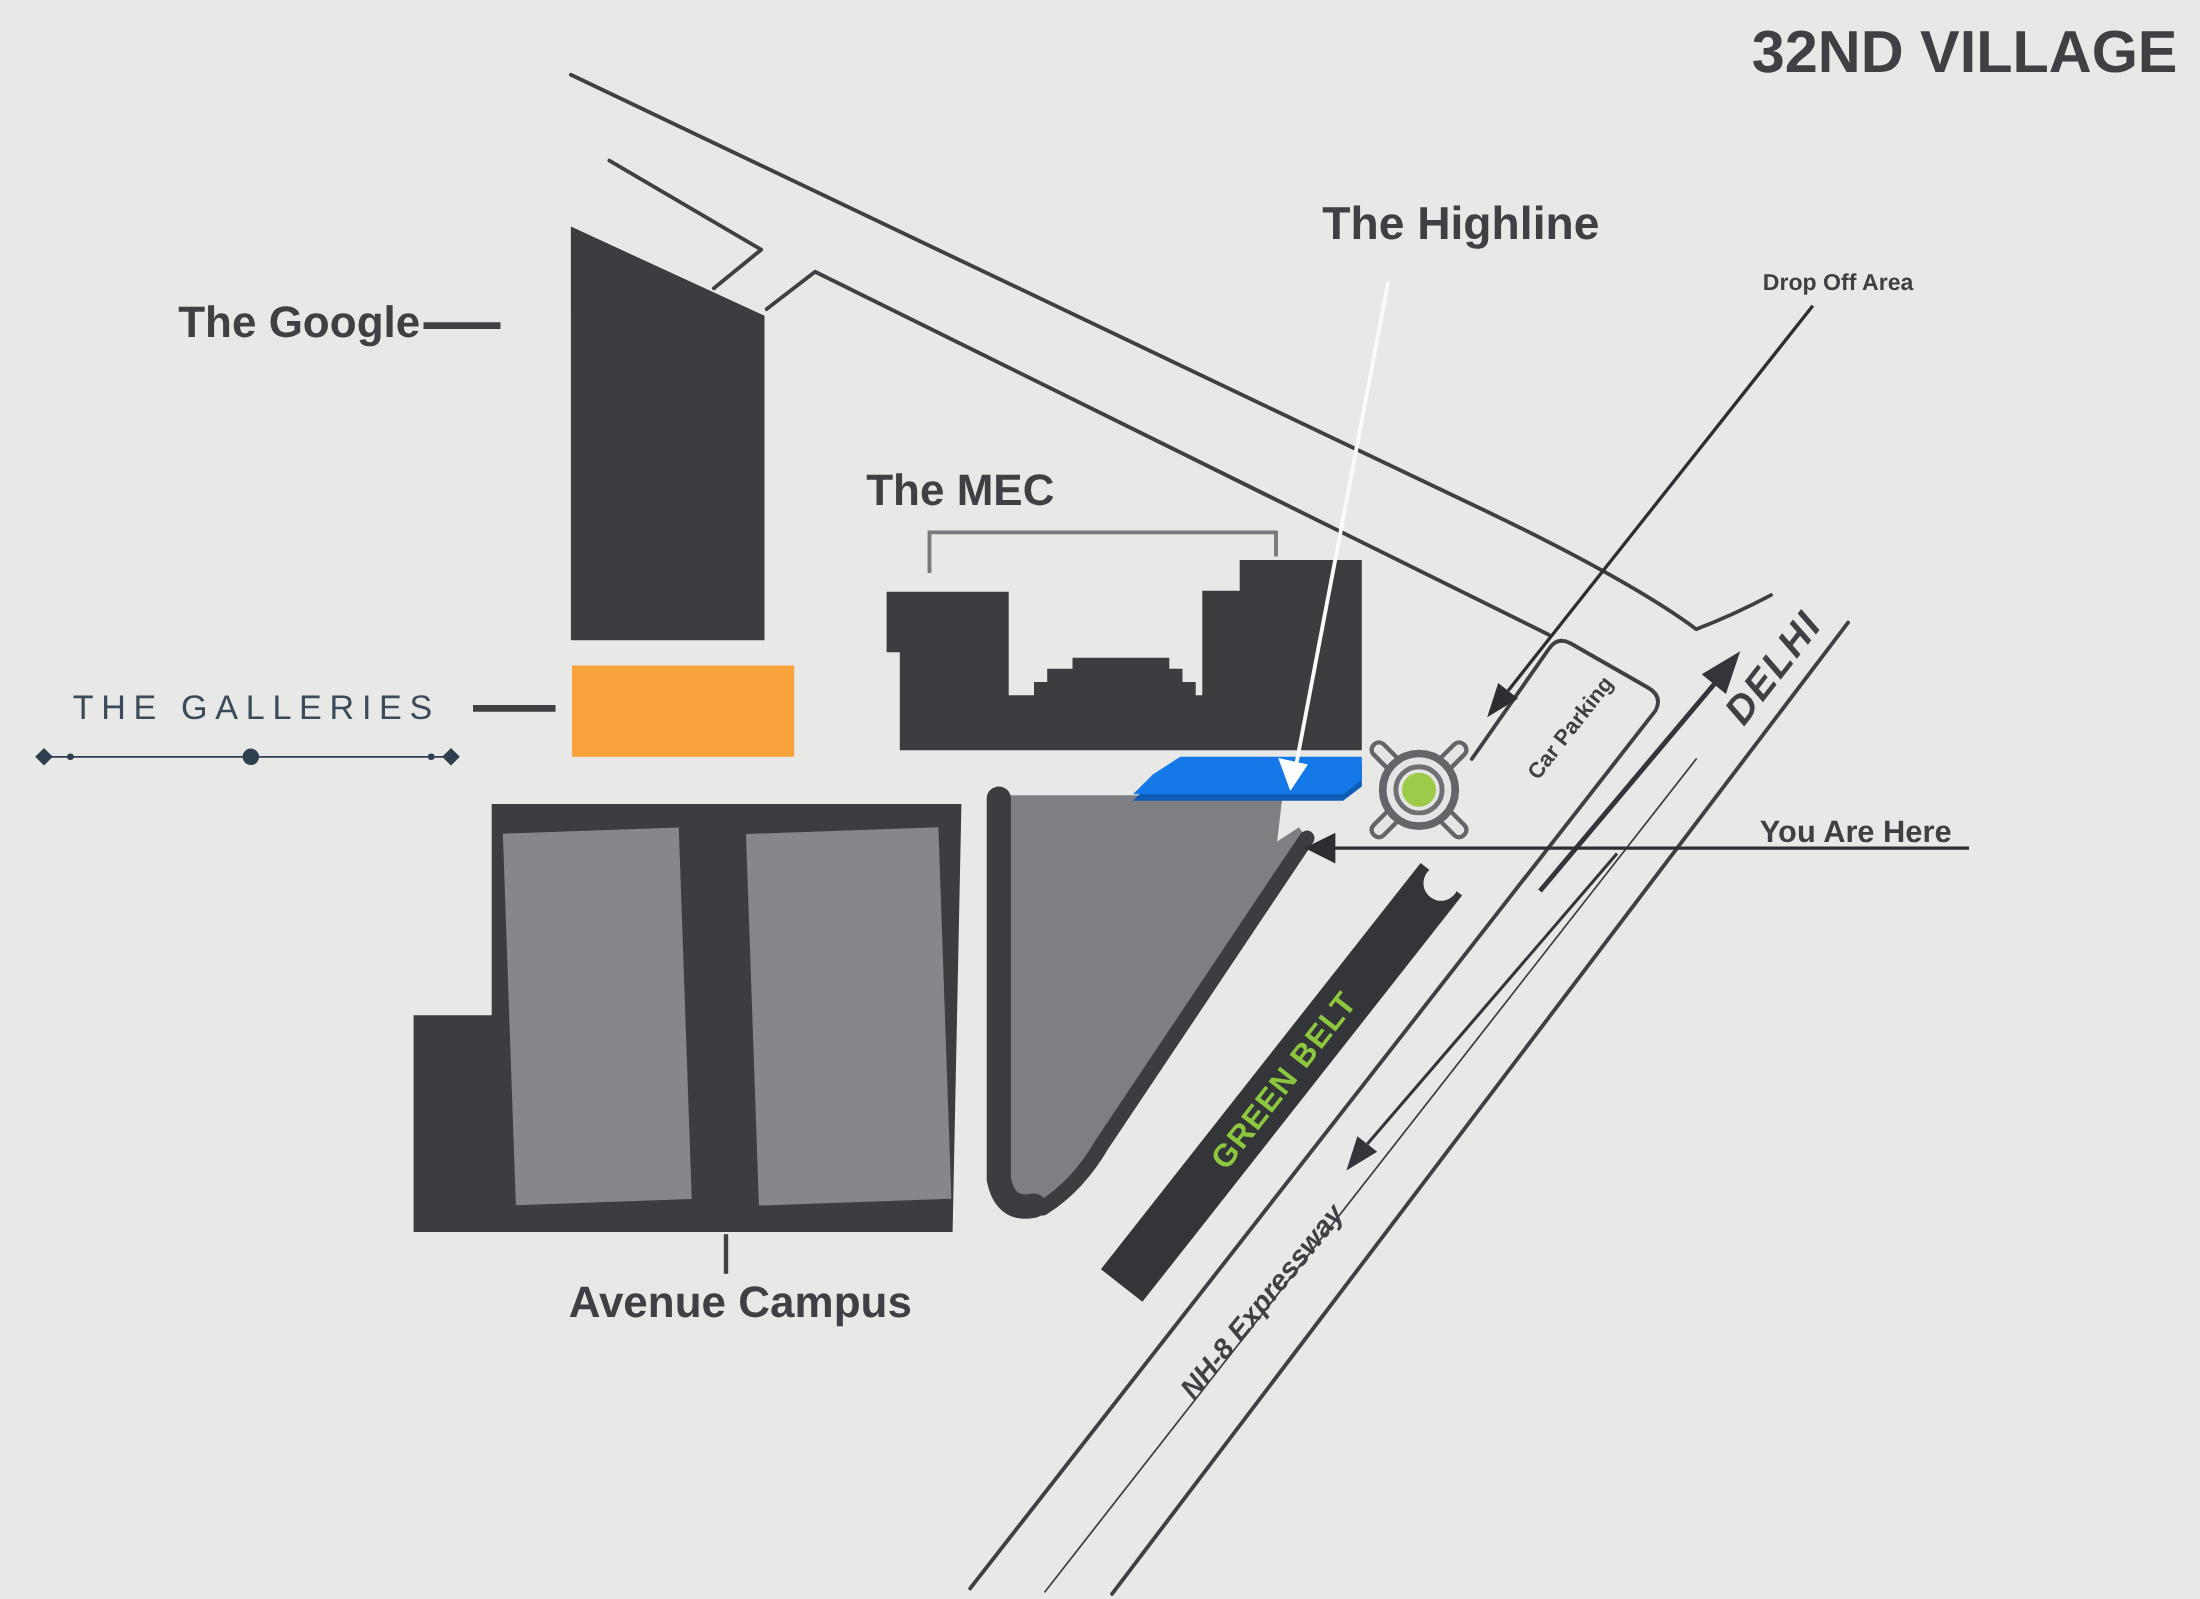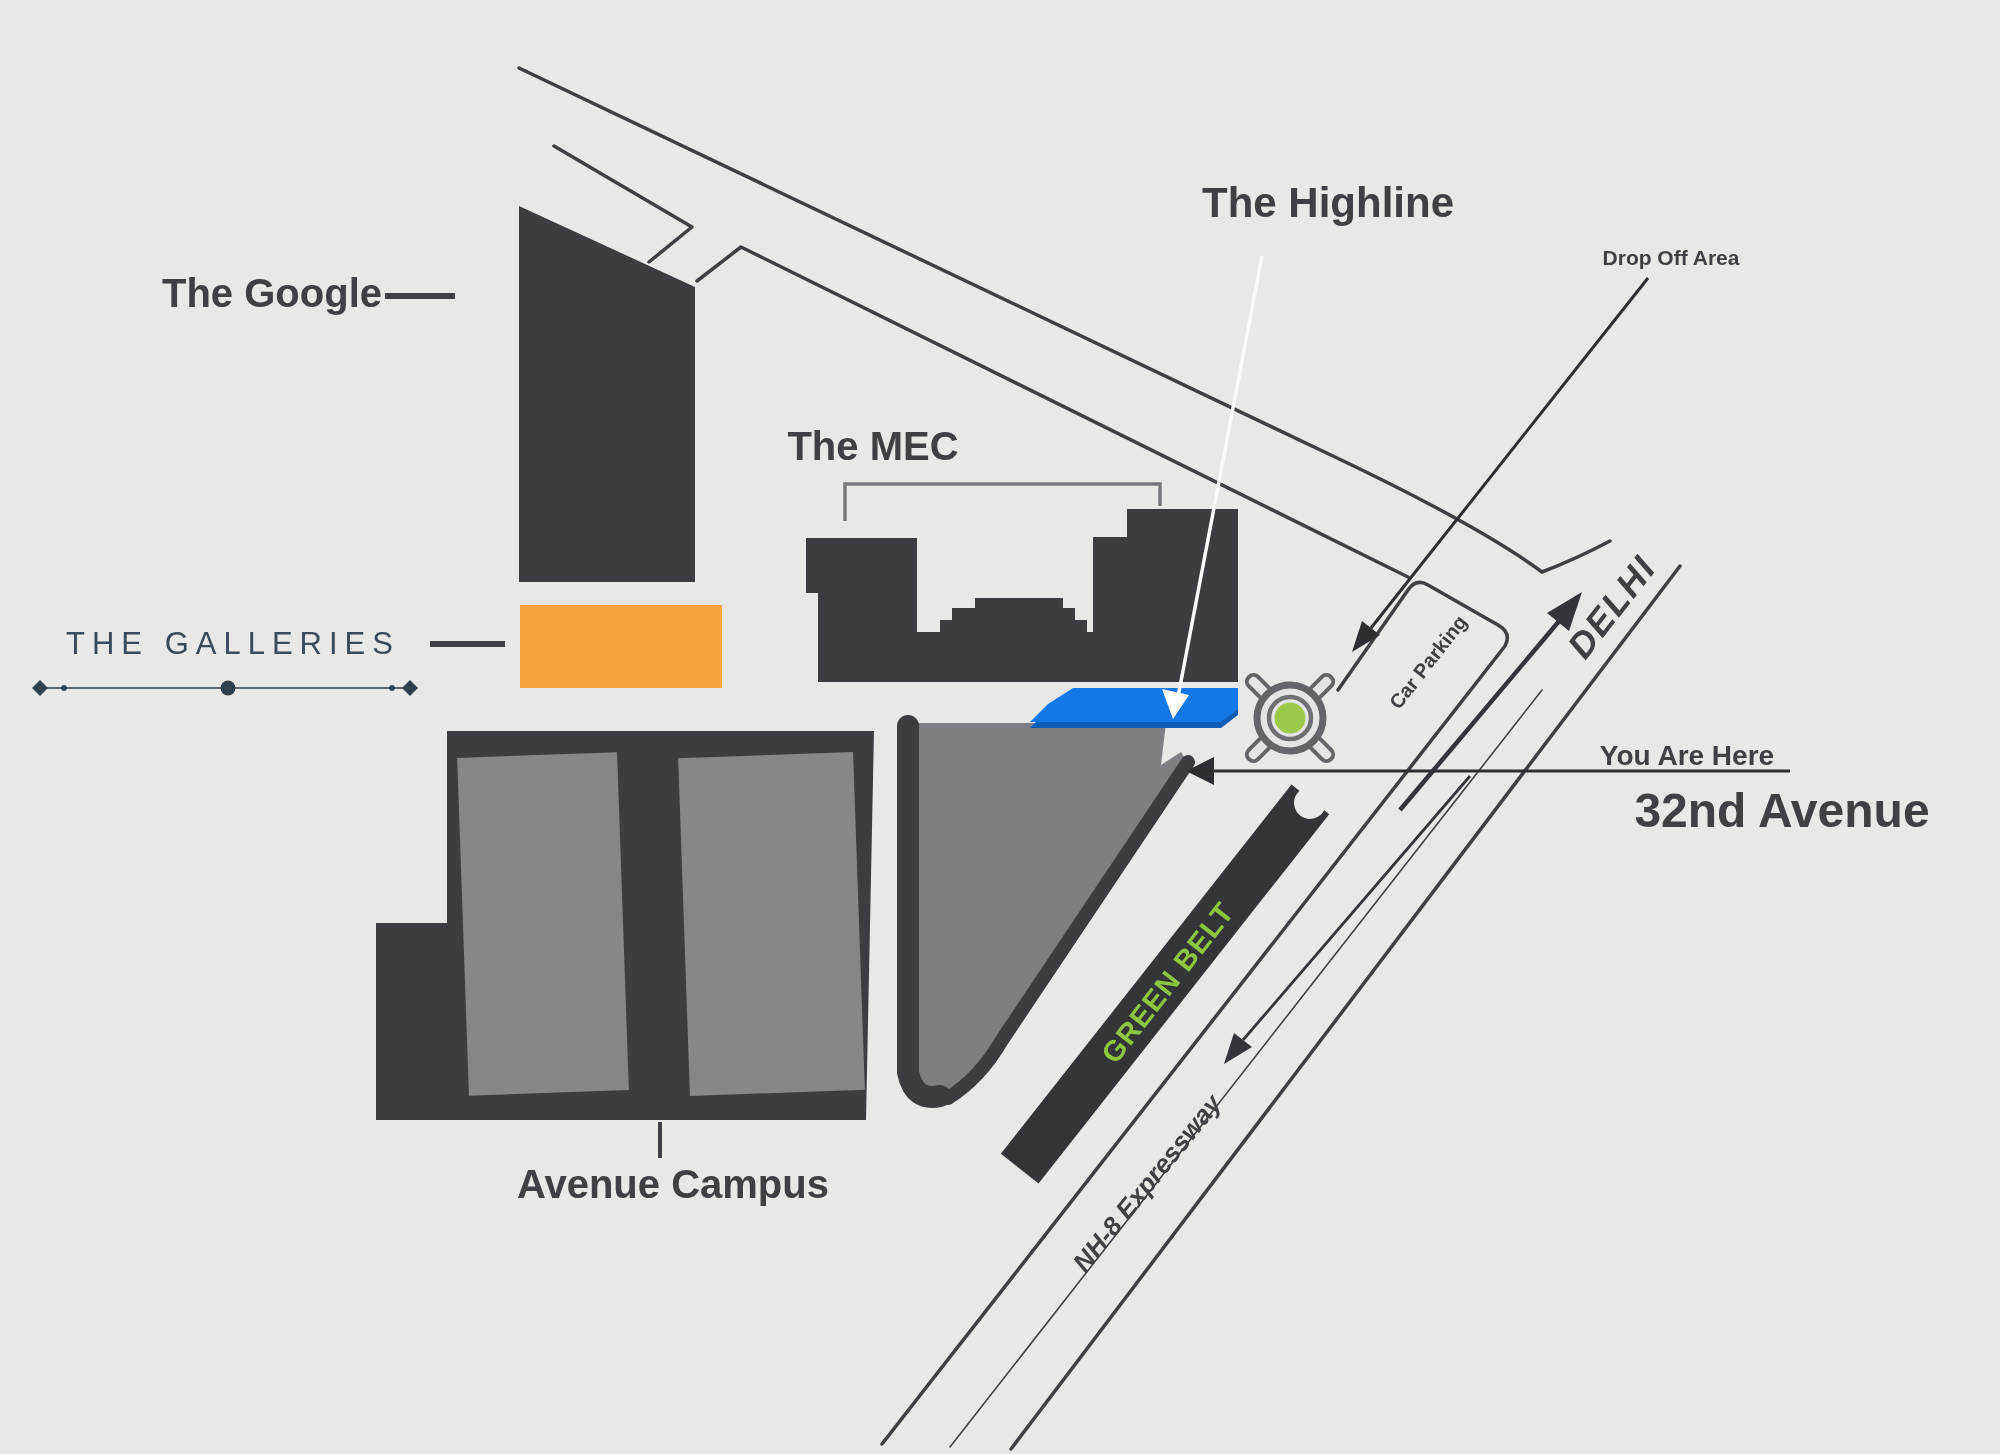--- a/index.html
+++ b/index.html
@@ -142,25 +142,25 @@
 
     <g>
       <path stroke="#2c2e31" stroke-width="3" d="M 1212 771 L 1790 771"></path>
       <polygon fill="#2c2e31" points="1186,771 1214,757 1214,785"></polygon>
     </g>
 
     <path stroke="#fbfbfb" stroke-width="3.5" d="M 1262 256 L 1178 697"></path>
     <polygon fill="#ffffff" points="1162,689 1189,695 1173,719"></polygon>
   </svg>
 
+  <div class="lbl lbl-title" style="left:1786px;top:47px;">32ND VILLAGE</div>
   <div class="lbl lbl-galaxy" style="left:272px;top:293px;">The Google</div>
   <div class="lbl lbl-mec" style="left:873px;top:446px;">The MEC</div>
   <div class="lbl lbl-highline" style="left:1287px;top:203px;margin-left:41px;">The Highline</div>
   <div class="lbl lbl-dropoff" style="left:1671px;top:257px;">Drop Off Area</div>
   <div class="lbl lbl-galleries" style="left:233px;top:643px;">THE GALLERIES</div>
   <div class="lbl lbl-yah" style="left:1687px;top:756px;">You Are Here</div>
-  <div class="lbl lbl-avenue" style="left:1782px;top:811px;">32nd Avenue</div>
   <div class="lbl lbl-google" style="left:673px;top:1184px;">Avenue Campus</div>
   <div class="lbl lbl-delhi" style="left:1612px;top:607px;">DELHI</div>
   <div class="lbl lbl-carparking" style="left:1428px;top:662px;">Car Parking</div>
   <div class="lbl lbl-greenbelt" style="left:1168px;top:983px;">GREEN BELT</div>
   <div class="lbl lbl-nh8" style="left:1147px;top:1183px;">NH-8 Expressway</div>
 </div>
 
 </body></html>

